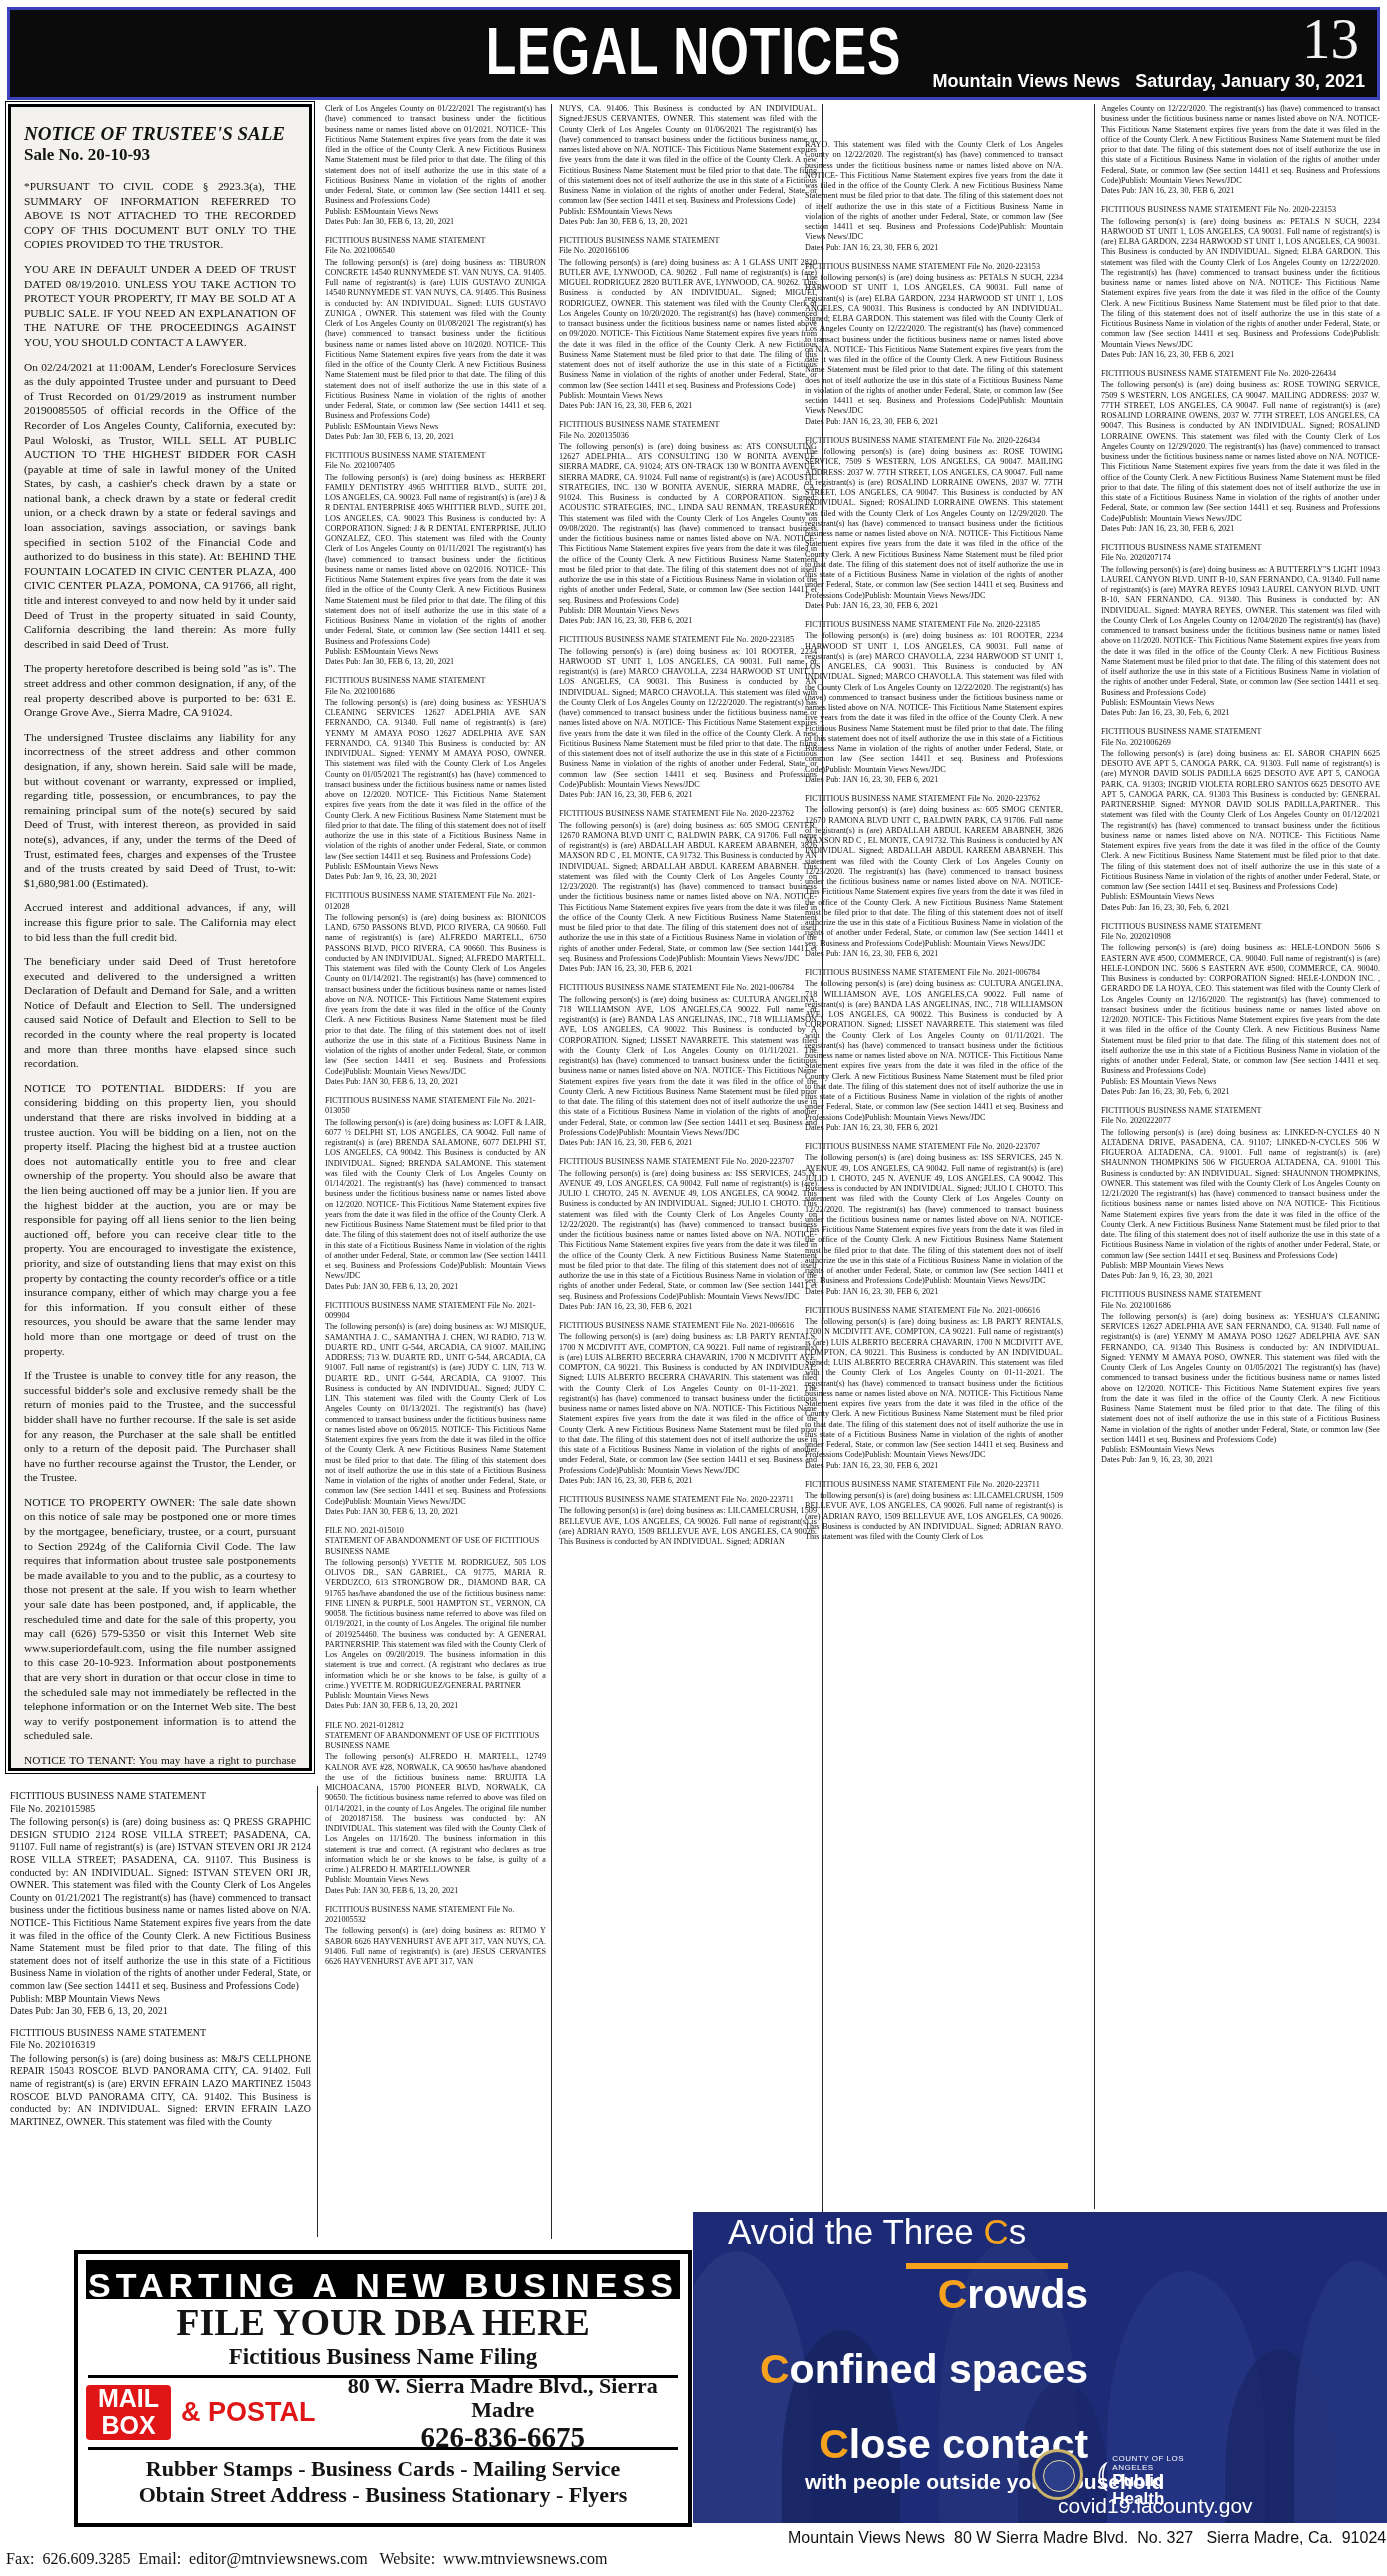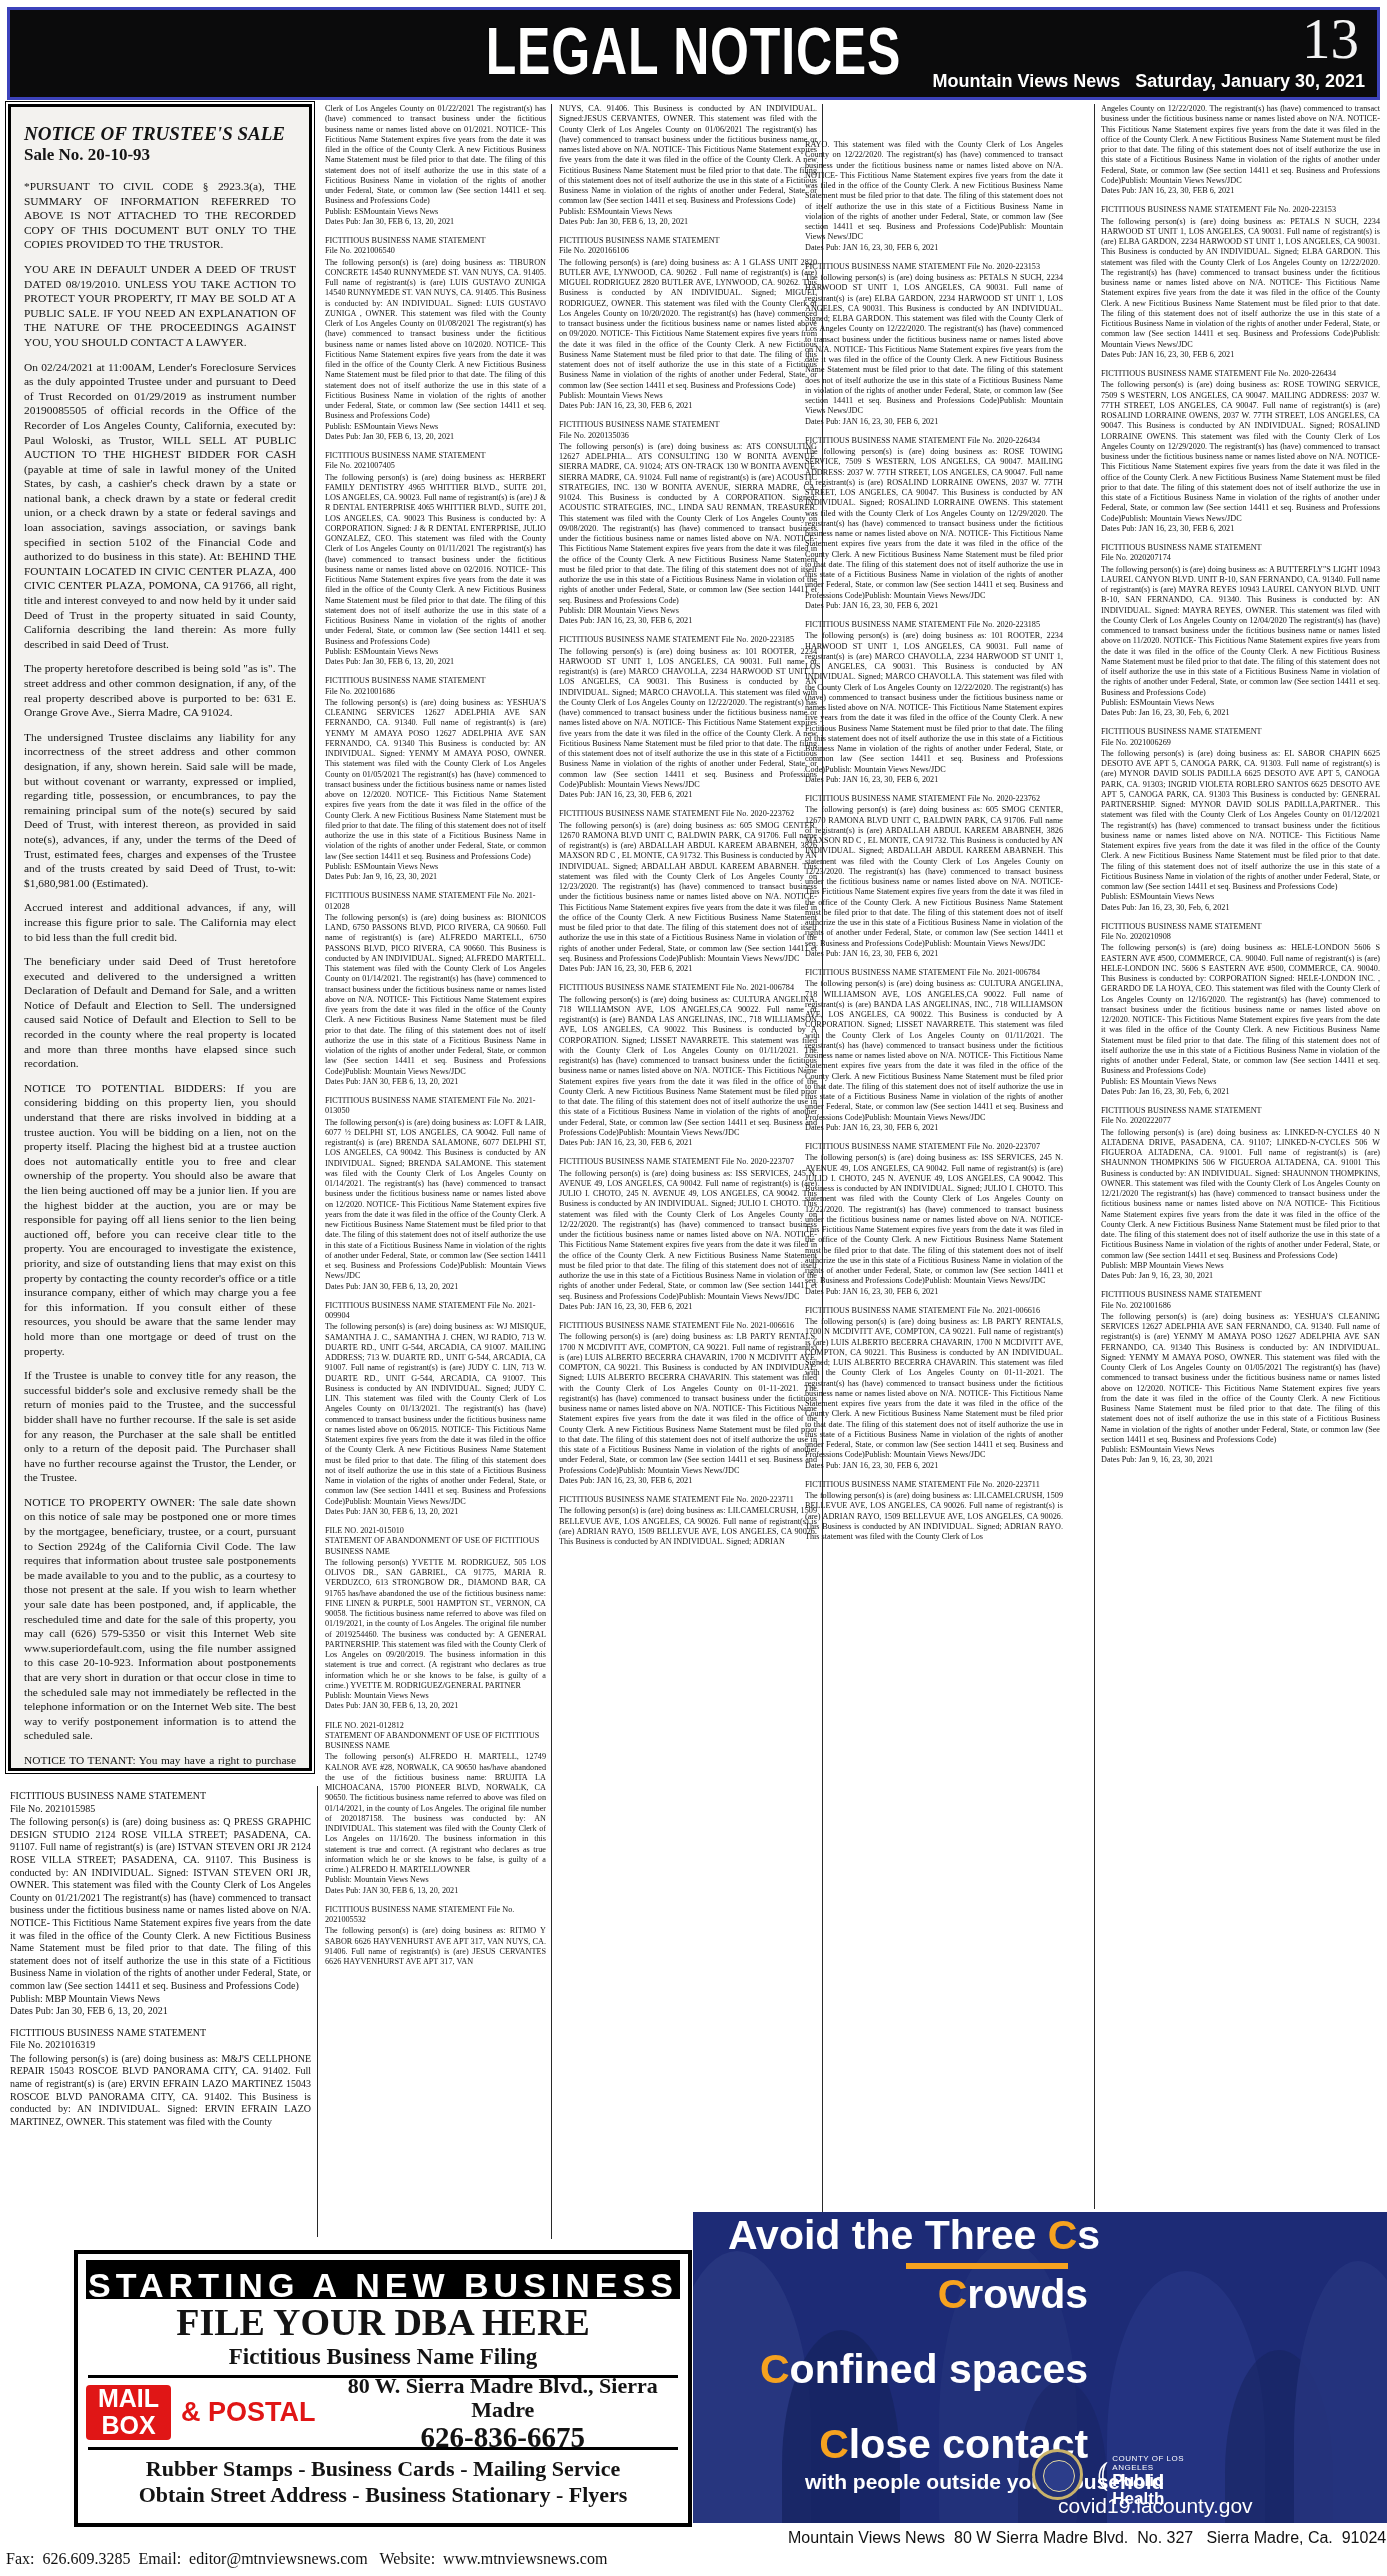--- a/index.html
+++ b/index.html
@@ -51,21 +51,21 @@
   .dba-postal{color:#e01616;font-family:"Liberation Sans",sans-serif;font-weight:bold;font-size:27px;flex:0 0 auto;}
   .dba-addr{flex:1;text-align:center;font-weight:bold;}
   .dba-addr .a1{font-size:22px;line-height:24px;}
   .dba-addr .a2{font-size:29px;line-height:30px;}
   .dba-svc{text-align:center;font-weight:bold;font-size:22px;line-height:26px;}
   
   .ad-covid{position:absolute;left:693px;top:2212px;width:695px;height:311px;overflow:hidden;
             font-family:"Liberation Sans",sans-serif;}
   .cv-bg{position:absolute;inset:0;}
   .sil{position:absolute;border-radius:50% 50% 10% 10% / 62% 62% 8% 8%;}
-  .cv-title{position:absolute;left:35px;top:0px;color:#fff;font-weight:bold;font-size:41px;white-space:pre;}
+  .cv-title{position:absolute;left:35px;top:0px;color:#fff;font-weight:normal;font-size:35px;white-space:pre;}
   .cv-title .oc{color:#f6a21f;}
   .cv-underline{position:absolute;left:213px;top:51px;width:162px;height:6px;background:#f6a21f;}
   .cv-list{position:absolute;left:67px;top:45px;text-align:right;}
   .cc-item{font-weight:bold;font-size:41px;line-height:75px;color:#fff;white-space:pre;}
   .cc-item .oc{color:#f6a21f;}
   .cv-note{position:absolute;left:112px;top:258px;color:#fff;font-weight:bold;font-size:21px;}
   .cv-seal{position:absolute;left:339px;top:237px;width:51px;height:51px;border-radius:50%;
            border:3px solid #c9b26a;box-sizing:border-box;background:#223177;}
   .cv-seal .inner{position:absolute;left:8px;top:8px;width:30px;height:30px;border-radius:50%;
            border:1px solid #e6d9a2;background:#2c3d8a;}

